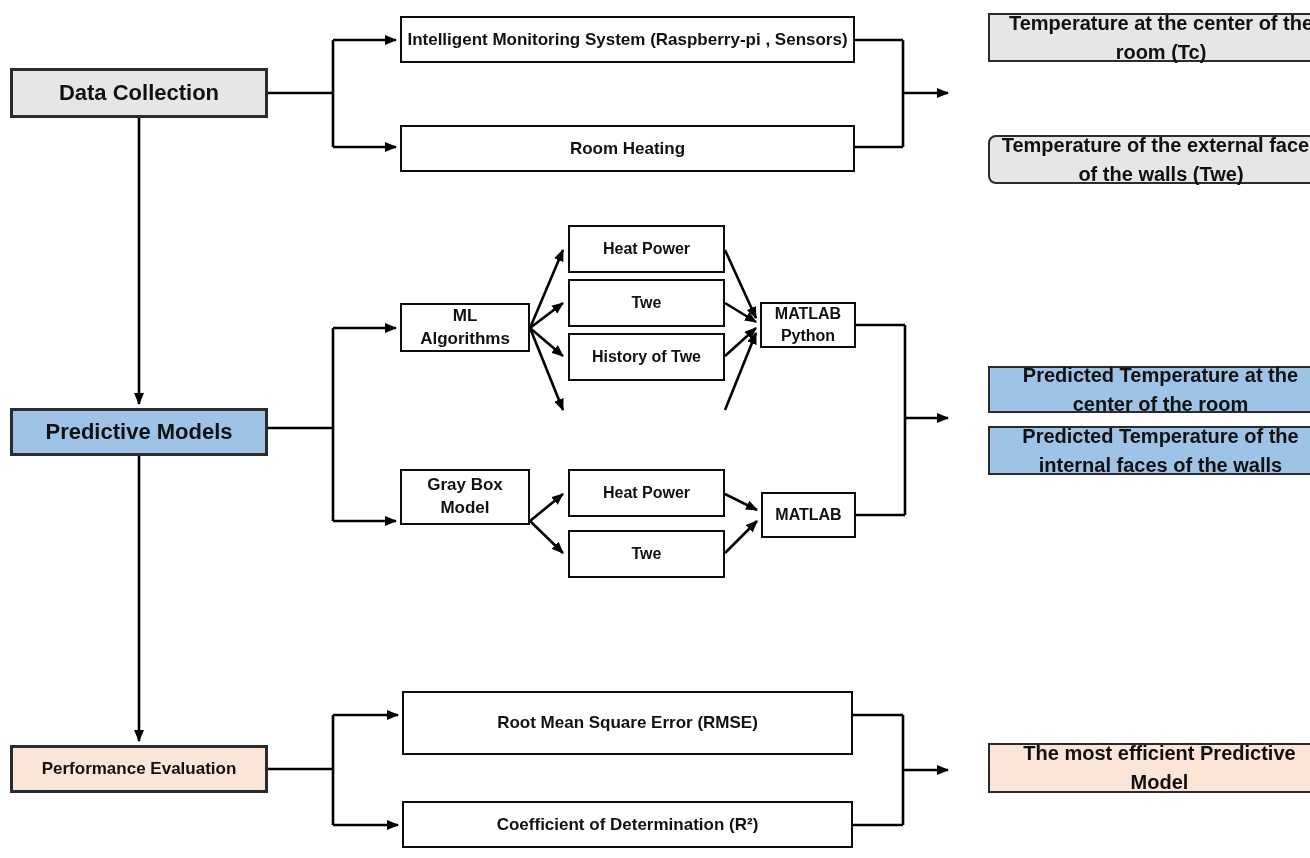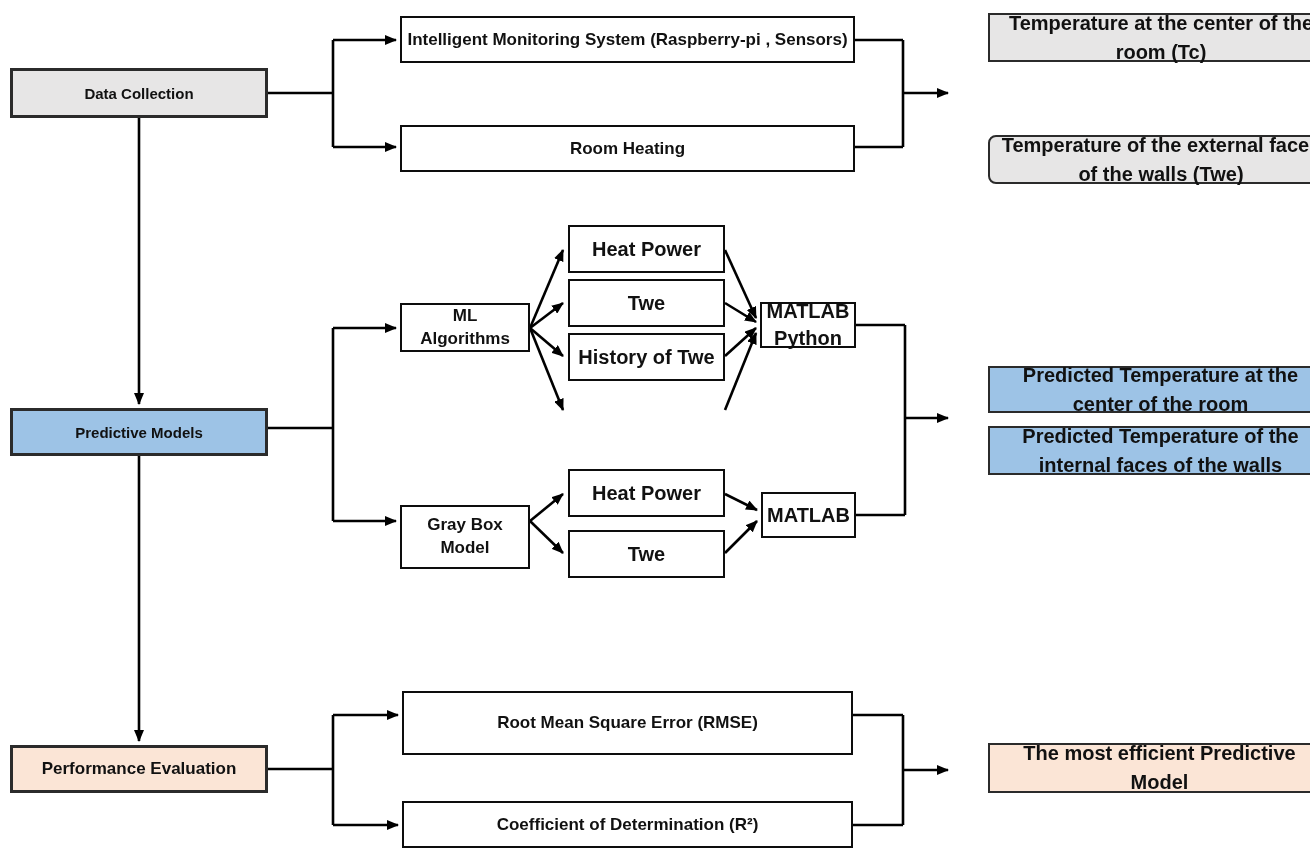--- a/index.html
+++ b/index.html
@@ -45,25 +45,25 @@
   .blue-box {
     background: var(--blue-fill, #9DC3E6);
     border: 2.5px solid #2b2b2b;
   }
   .peach-box {
     background: var(--peach-fill, #FBE5D6);
     border: 2.5px solid #2b2b2b;
   }
   .stage {
     border-width: 3px;
-    font-size: 15px;
+    font-size: 22px;
   }
   .f17 { font-size: 17px; }
   .f16 { font-size: 20px; line-height: 1.45; margin-left: 36px; }
-  .f15 { font-size: 20px; }
+  .f15 { font-size: 16px; }
   .prewrap { white-space: pre-line; line-height: 1.35; }
   .line {
     stroke: var(--line, #000000);
     stroke-width: 2.6;
     fill: none;
   }
   .arrowhead { fill: var(--line, #000000); }
 </style>
 </head>
 <body>
@@ -129,21 +129,21 @@
   <div class="box white-box f15" style="left:568px; top:225px; width:157px; height:48px;">Heat Power</div>
 
   <div class="box white-box f15" style="left:568px; top:279px; width:157px; height:48px;">Twe</div>
 
   <div class="box white-box f15" style="left:568px; top:333px; width:157px; height:48px;">History of Twe</div>
 
 
   <div class="box white-box f15 prewrap" style="left:760px; top:302px; width:96px; height:46px;">MATLAB
 Python</div>
 
-  <div class="box white-box f17 prewrap" style="left:400px; top:505px; width:130px; height:64px;">Gray Box
+  <div class="box white-box f17 prewrap" style="left:400px; top:469px; width:130px; height:56px;">Gray Box
 Model</div>
 
   <div class="box white-box f15" style="left:568px; top:469px; width:157px; height:48px;">Heat Power</div>
 
   <div class="box white-box f15" style="left:568px; top:530px; width:157px; height:48px;">Twe</div>
 
   <div class="box white-box f15" style="left:761px; top:492px; width:95px; height:46px;">MATLAB</div>
 
   <div class="box blue-box f16" style="left:952px; top:366px; width:345px; height:47px;">Predicted Temperature at the center of the room</div>
 

